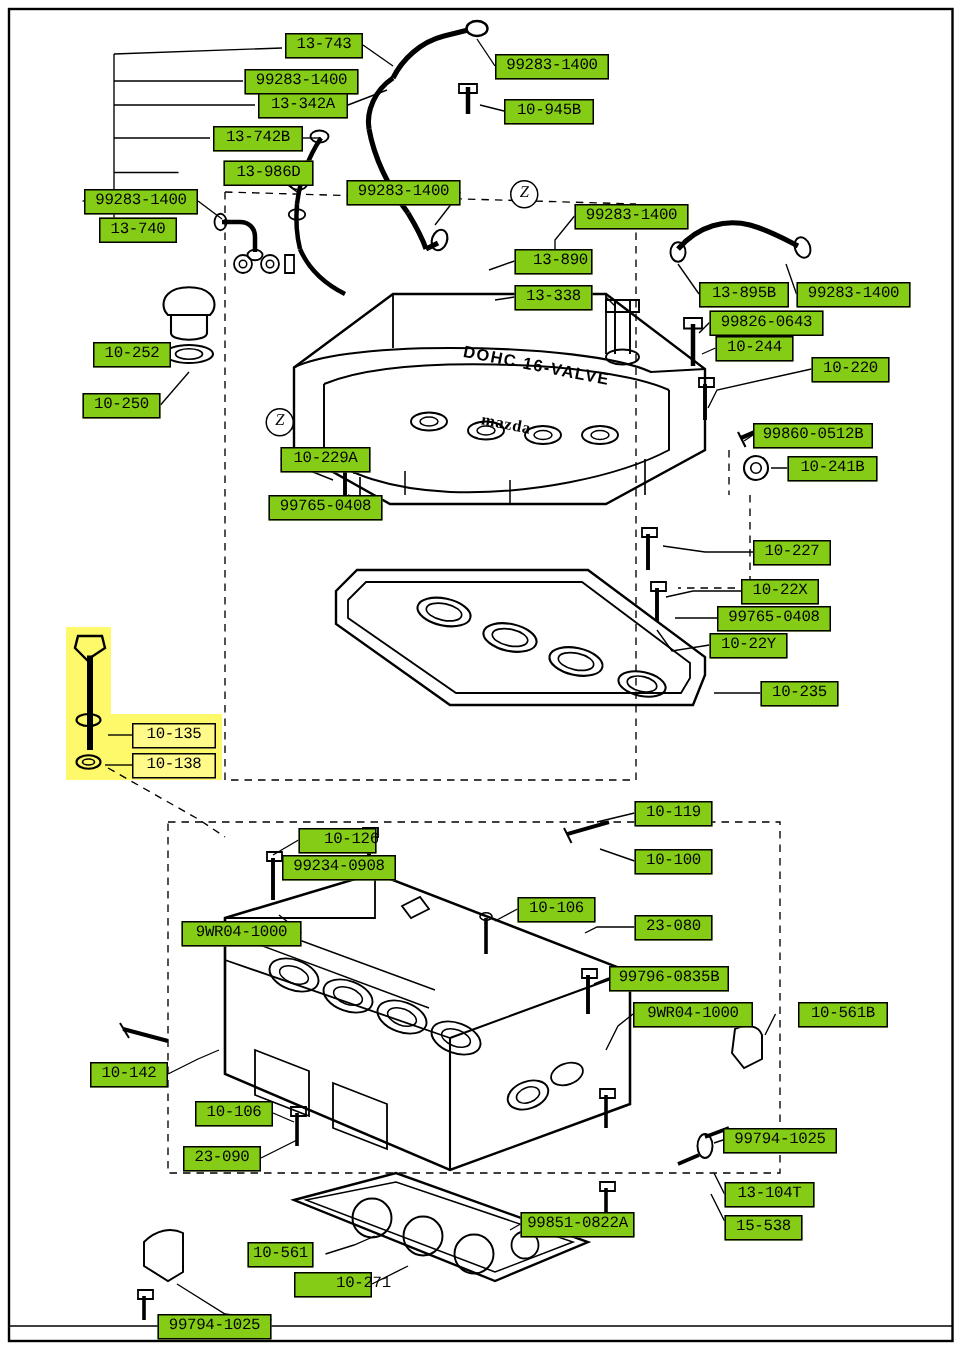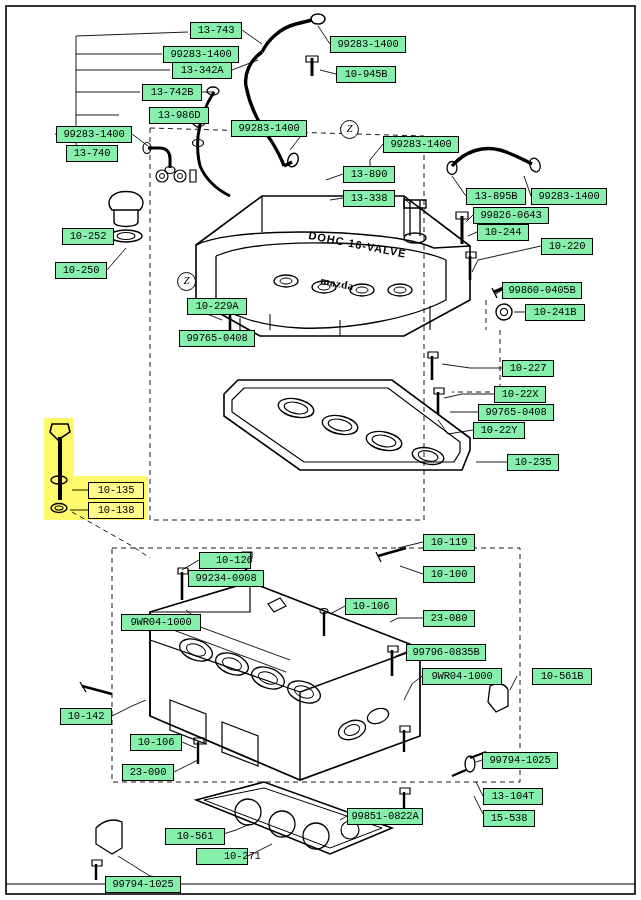--- a/index.html
+++ b/index.html
@@ -21,21 +21,21 @@
     position: absolute;
     left: 0;
     top: 0;
     width: 641px;
     height: 900px;
   }
   .label {
     position: absolute;
     box-sizing: border-box;
     border: 1.4px solid #000;
-    background: #86efac;
+    background: #84cc16;
     font-family: "Liberation Mono", monospace;
     font-size: 10.5px;
     line-height: 15px;
     height: 17px;
     text-align: center;
     color: #000;
     white-space: nowrap;
     padding: 0 2px;
     letter-spacing: -0.2px;
   }
@@ -324,30 +324,30 @@
   <div class="label" style="left:330px; top:36px; width:76px;">99283-1400</div>
   <div class="label" style="left:163px; top:46px; width:76px;">99283-1400</div>
   <div class="label" style="left:172px; top:62px; width:60px;">13-342A</div>
   <div class="label" style="left:336px; top:66px; width:60px;">10-945B</div>
   <div class="label" style="left:142px; top:84px; width:60px;">13-742B</div>
   <div class="label" style="left:121px; top:107px; width:60px;margin-left:28px;">13-986D</div>
   <div class="label" style="left:231px; top:120px; width:76px;">99283-1400</div>
   <div class="label" style="left:56px; top:126px; width:76px;">99283-1400</div>
   <div class="label" style="left:383px; top:136px; width:76px;">99283-1400</div>
   <div class="label" style="left:66px; top:145px; width:52px;">13-740</div>
-  <div class="label" style="left:343px; top:166px; width:52px;">13-890</div>
+  <div class="label" style="left:343px; top:166px; width:52px;text-align:right;">13-890</div>
   <div class="label" style="left:466px; top:188px; width:60px;">13-895B</div>
   <div class="label" style="left:531px; top:188px; width:76px;">99283-1400</div>
   <div class="label" style="left:343px; top:190px; width:52px;">13-338</div>
   <div class="label" style="left:473px; top:207px; width:76px;">99826-0643</div>
   <div class="label" style="left:62px; top:228px; width:52px;">10-252</div>
   <div class="label" style="left:477px; top:224px; width:52px;">10-244</div>
   <div class="label" style="left:541px; top:238px; width:52px;">10-220</div>
   <div class="label" style="left:55px; top:262px; width:52px;text-align:center;">10-250</div>
-  <div class="label" style="left:502px; top:282px; width:80px;">99860-0405B</div>
+  <div class="label" style="left:502px; top:282px; width:80px;">99860-0512B</div>
   <div class="label" style="left:187px; top:298px; width:60px;">10-229A</div>
   <div class="label" style="left:525px; top:304px; width:60px;">10-241B</div>
   <div class="label" style="left:179px; top:330px; width:76px;">99765-0408</div>
   <div class="label" style="left:502px; top:360px; width:52px;">10-227</div>
   <div class="label" style="left:494px; top:386px; width:52px;">10-22X</div>
   <div class="label" style="left:478px; top:404px; width:76px;">99765-0408</div>
   <div class="label" style="left:473px; top:422px; width:52px;">10-22Y</div>
   <div class="label" style="left:507px; top:454px; width:52px;">10-235</div>
 
   <div class="label hl" style="left:88px; top:482px; width:56px;">10-135</div>
@@ -363,17 +363,17 @@
   <div class="label" style="left:406px; top:644px; width:80px;">99796-0835B</div>
   <div class="label" style="left:422px; top:668px; width:80px;">9WR04-1000</div>
   <div class="label" style="left:517px; top:668px; width:60px;margin-left:15px;">10-561B</div>
   <div class="label" style="left:60px; top:708px; width:52px;">10-142</div>
   <div class="label" style="left:130px; top:734px; width:52px;">10-106</div>
   <div class="label" style="left:482px; top:752px; width:76px;">99794-1025</div>
   <div class="label" style="left:122px; top:764px; width:52px;">23-090</div>
   <div class="label" style="left:483px; top:788px; width:60px;">13-104T</div>
   <div class="label" style="left:347px; top:808px; width:76px;">99851-0822A</div>
   <div class="label" style="left:483px; top:810px; width:52px;">15-538</div>
-  <div class="label" style="left:165px; top:828px; width:60px;">10-561</div>
+  <div class="label" style="left:165px; top:828px; width:44px;">10-561</div>
   <div class="label" style="left:196px; top:848px; width:52px;padding-left:27px;">10-271</div>
   <div class="label" style="left:105px; top:876px; width:76px;">99794-1025</div>
 
 </div>
 
 </body></html>

